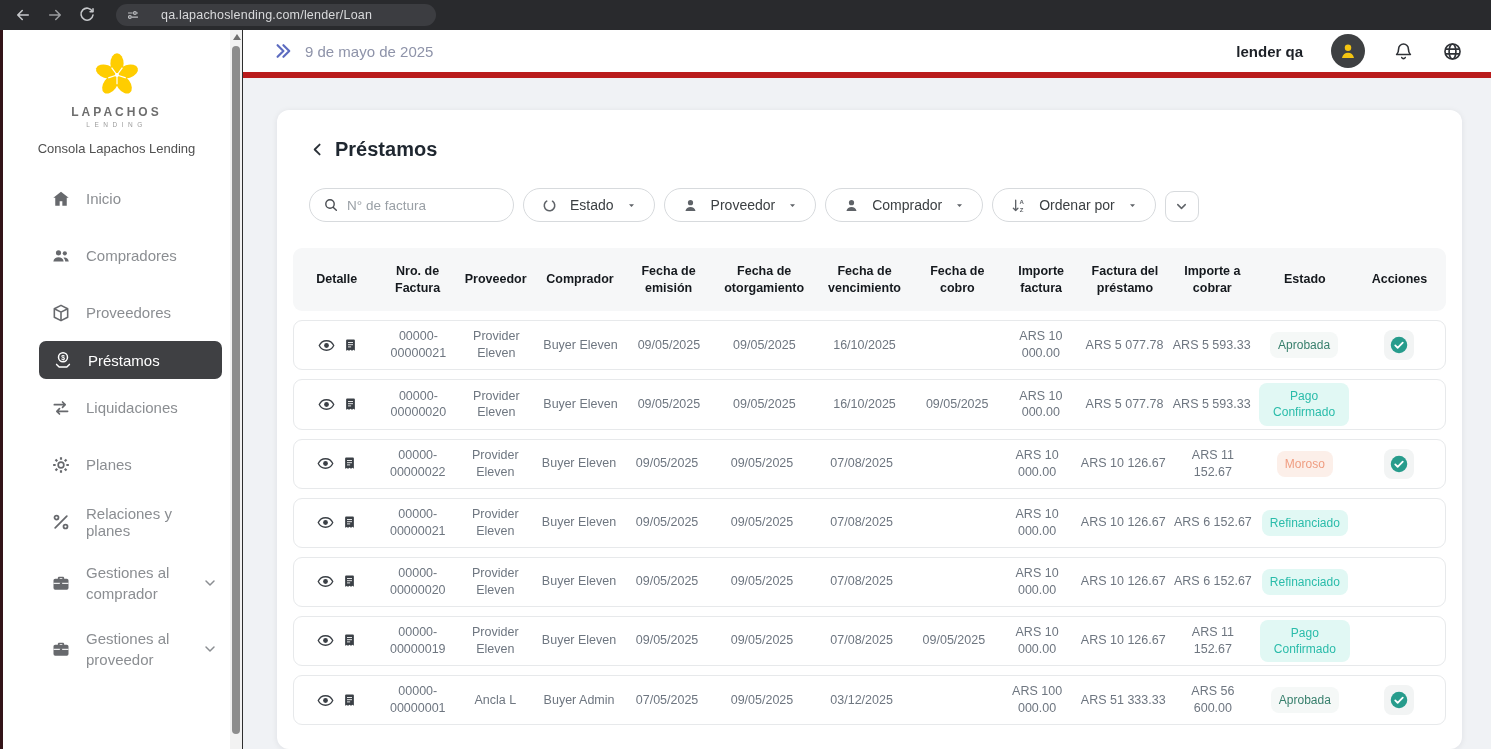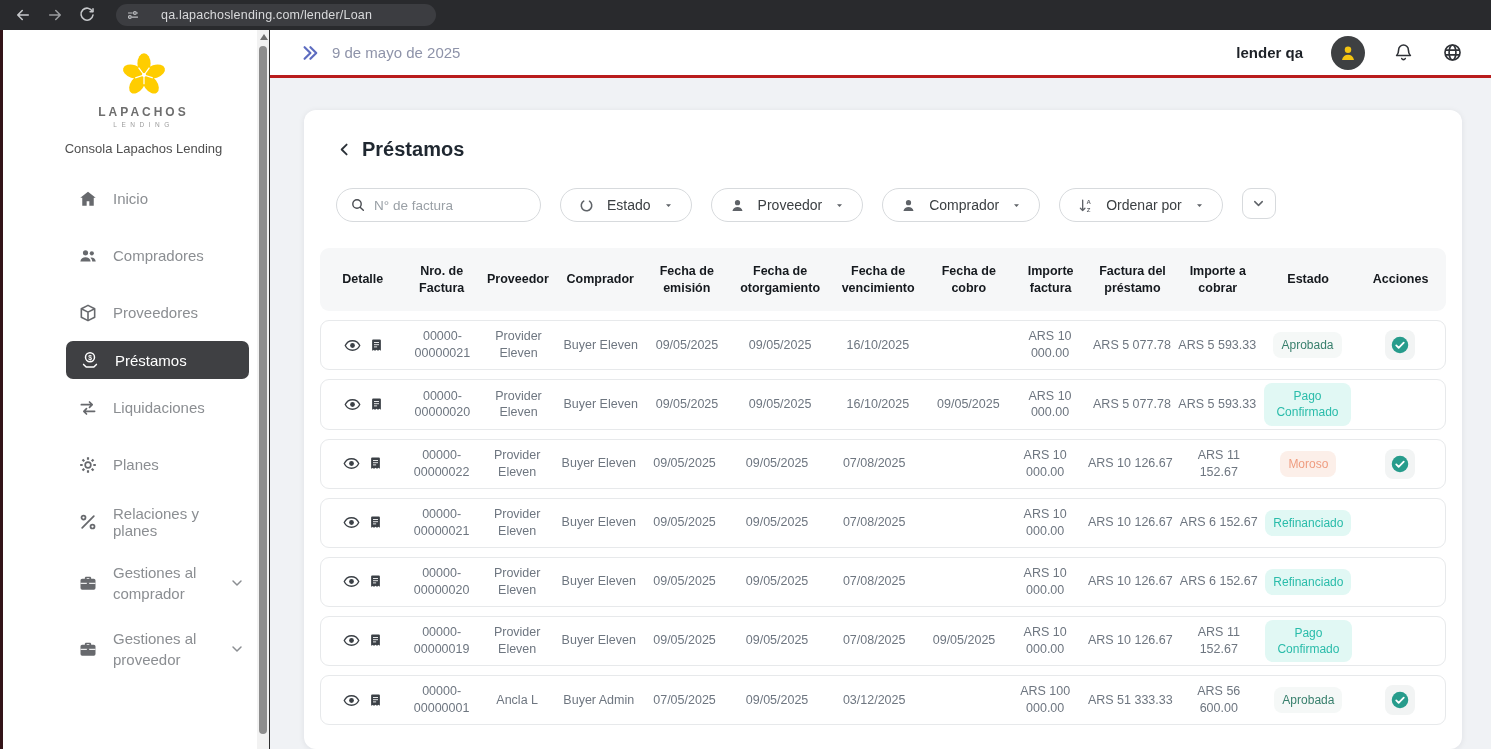--- a/index.html
+++ b/index.html
@@ -14,21 +14,21 @@
   .url-pill { height:22px; background:#3c3d41; border-radius:11px; display:flex;
     align-items:center; gap:21px; padding:0 14px 0 10px; margin-left:6px; min-width:320px; }
   .url-text { color:#d9dadc; font-size:12.5px; letter-spacing:.2px; }
   .tune-ic { width:14px; height:14px; color:#bdbfc2; display:flex; }
 
   .app { display:flex; height:719px; }
 
   
   .win-edge { width:3px; background:#331418; }
   .sidebar { width:227px; background:#fff; padding-top:22px; display:flex;
-    flex-direction:column; align-items:center;margin-left:27px; }
+    flex-direction:column; align-items:center; }
   .logo-svg { width:48px; height:46px; }
   .brand { margin-top:7px; font-size:12px; font-weight:bold; letter-spacing:3px;
     color:#6e6e6e; }
   .brand-sub { margin-top:2px; font-size:6.5px; letter-spacing:4.5px; color:#9c9c9c; }
   .console-label { margin-top:13px; font-size:13px; color:#4f4f4f; }
   .menu { margin-top:14px; width:100%;padding-left:28px; }
   .side-item { height:57px; display:flex; align-items:center; gap:15px;
     padding:0 12px 0 20px; color:#8b8e92; font-size:15px; cursor:pointer; }
   .side-item .s-icon { width:20px; height:20px; color:#67696d; flex:0 0 20px; display:flex; }
   .side-item .s-icon svg { width:20px; height:20px; }
@@ -43,38 +43,38 @@
   
   .side-scroll { width:13px; background:#f2f2f2; position:relative; border-right:1px solid #2e2e2e; }
   .scroll-up { position:absolute; top:4px; left:3px; width:0; height:0;
     border-left:4px solid transparent; border-right:4px solid transparent;
     border-bottom:6px solid #6f6f6f; }
   .scroll-thumb { position:absolute; top:16px; left:2px; width:8px; height:688px;
     background:#8d8d8d; border-radius:4px; }
 
   
   .main { flex:1; min-width:0; background:#f0f2f5; display:flex; flex-direction:column; }
-  .top-header { height:65px; background:#fff; border-bottom:3px solid #b91c1c;
+  .top-header { height:65px; background:#fff; border-bottom:6px solid #b91c1c;
     display:flex; align-items:center; padding:0 28px 0 30px; }
   .dbl-chev { width:20px; height:20px; color:#5d6cc0; display:flex; }
   .header-date { margin-left:12px; font-size:15px; color:#8e93a9; }
   .header-right { margin-left:auto; display:flex; align-items:center; gap:28px; }
   .user-name { font-size:15px; font-weight:bold; color:#1d2127; }
   .avatar { width:34px; height:34px; border-radius:50%; background:#3e4042;
     display:flex; align-items:center; justify-content:center; cursor:pointer; }
   .hdr-ic { width:21px; height:21px; color:#2f3237; display:flex; cursor:pointer; }
 
   
   .card { background:#fff; border-radius:12px; margin:32px 29px 0 34px;
     box-shadow:0 1px 6px rgba(20,30,40,.08); padding:28px 16px 24px 16px; height:660px; }
   .title-row { display:flex; align-items:center; gap:9px; padding-left:16px; }
   .back-chev { width:17px; height:17px; color:#2b3138; display:flex; cursor:pointer; }
   .page-title { font-size:20px; font-weight:bold; color:#1f2730; }
 
-  .filter-row { display:flex; align-items:flex-start; gap:19px; margin:27px 0 0 16px; }
+  .filter-row { display:flex; align-items:flex-end; gap:9px; margin:27px 0 0 16px; }
   .search-pill { width:205px; height:34px; border:1.3px solid #d7dadd; border-radius:17px;
     display:flex; align-items:center; gap:8px; padding:0 10px 0 13px; }
   .search-pill svg { width:16px; height:16px; color:#494c51; flex:0 0 16px; }
   .search-pill input { border:none; outline:none; width:140px; font-size:13.5px;
     color:#3c4043; font-family:inherit; background:transparent; }
   .search-pill input::placeholder { color:#9aa0a6; }
   .drop-pill { height:34px; border:1.3px solid #d7dadd; border-radius:17px; display:flex;
     align-items:center; justify-content:center; gap:12px; padding:0 17px; cursor:pointer;
     background:#fff; }
   .drop-pill .p-ic { width:17px; height:17px; color:#5f6368; display:flex; }

